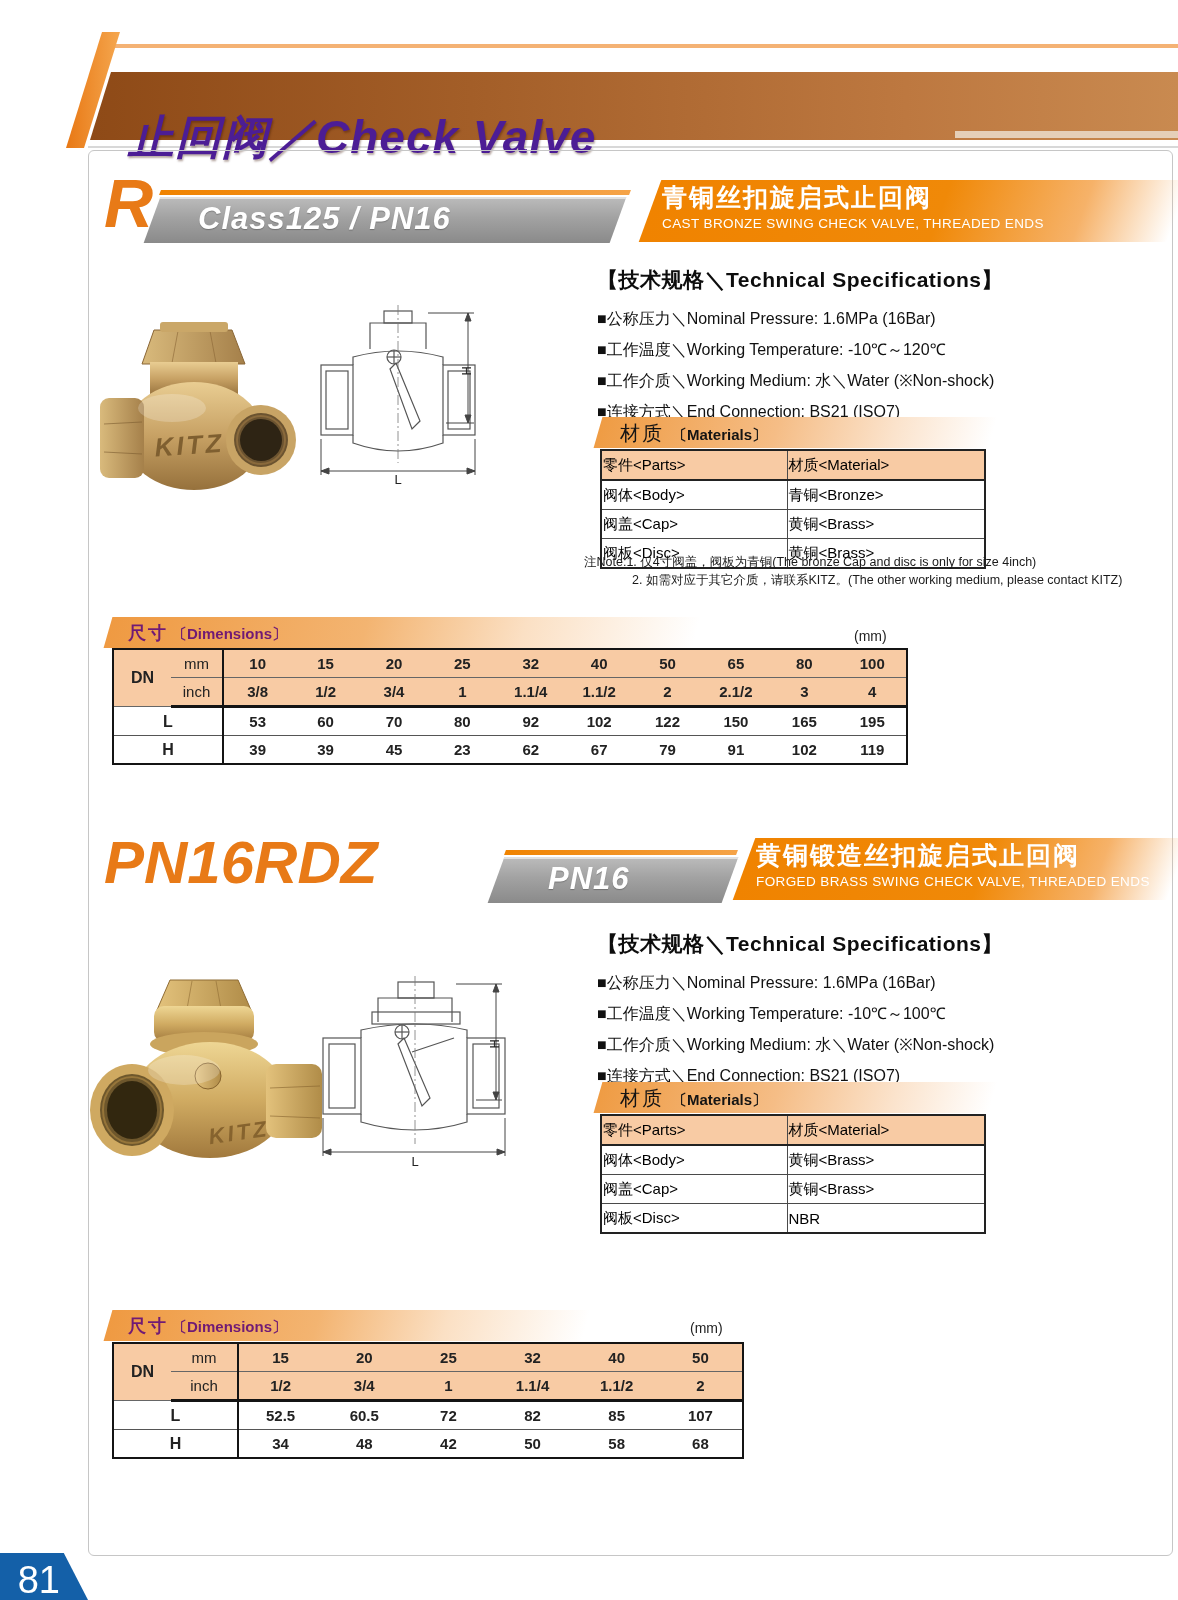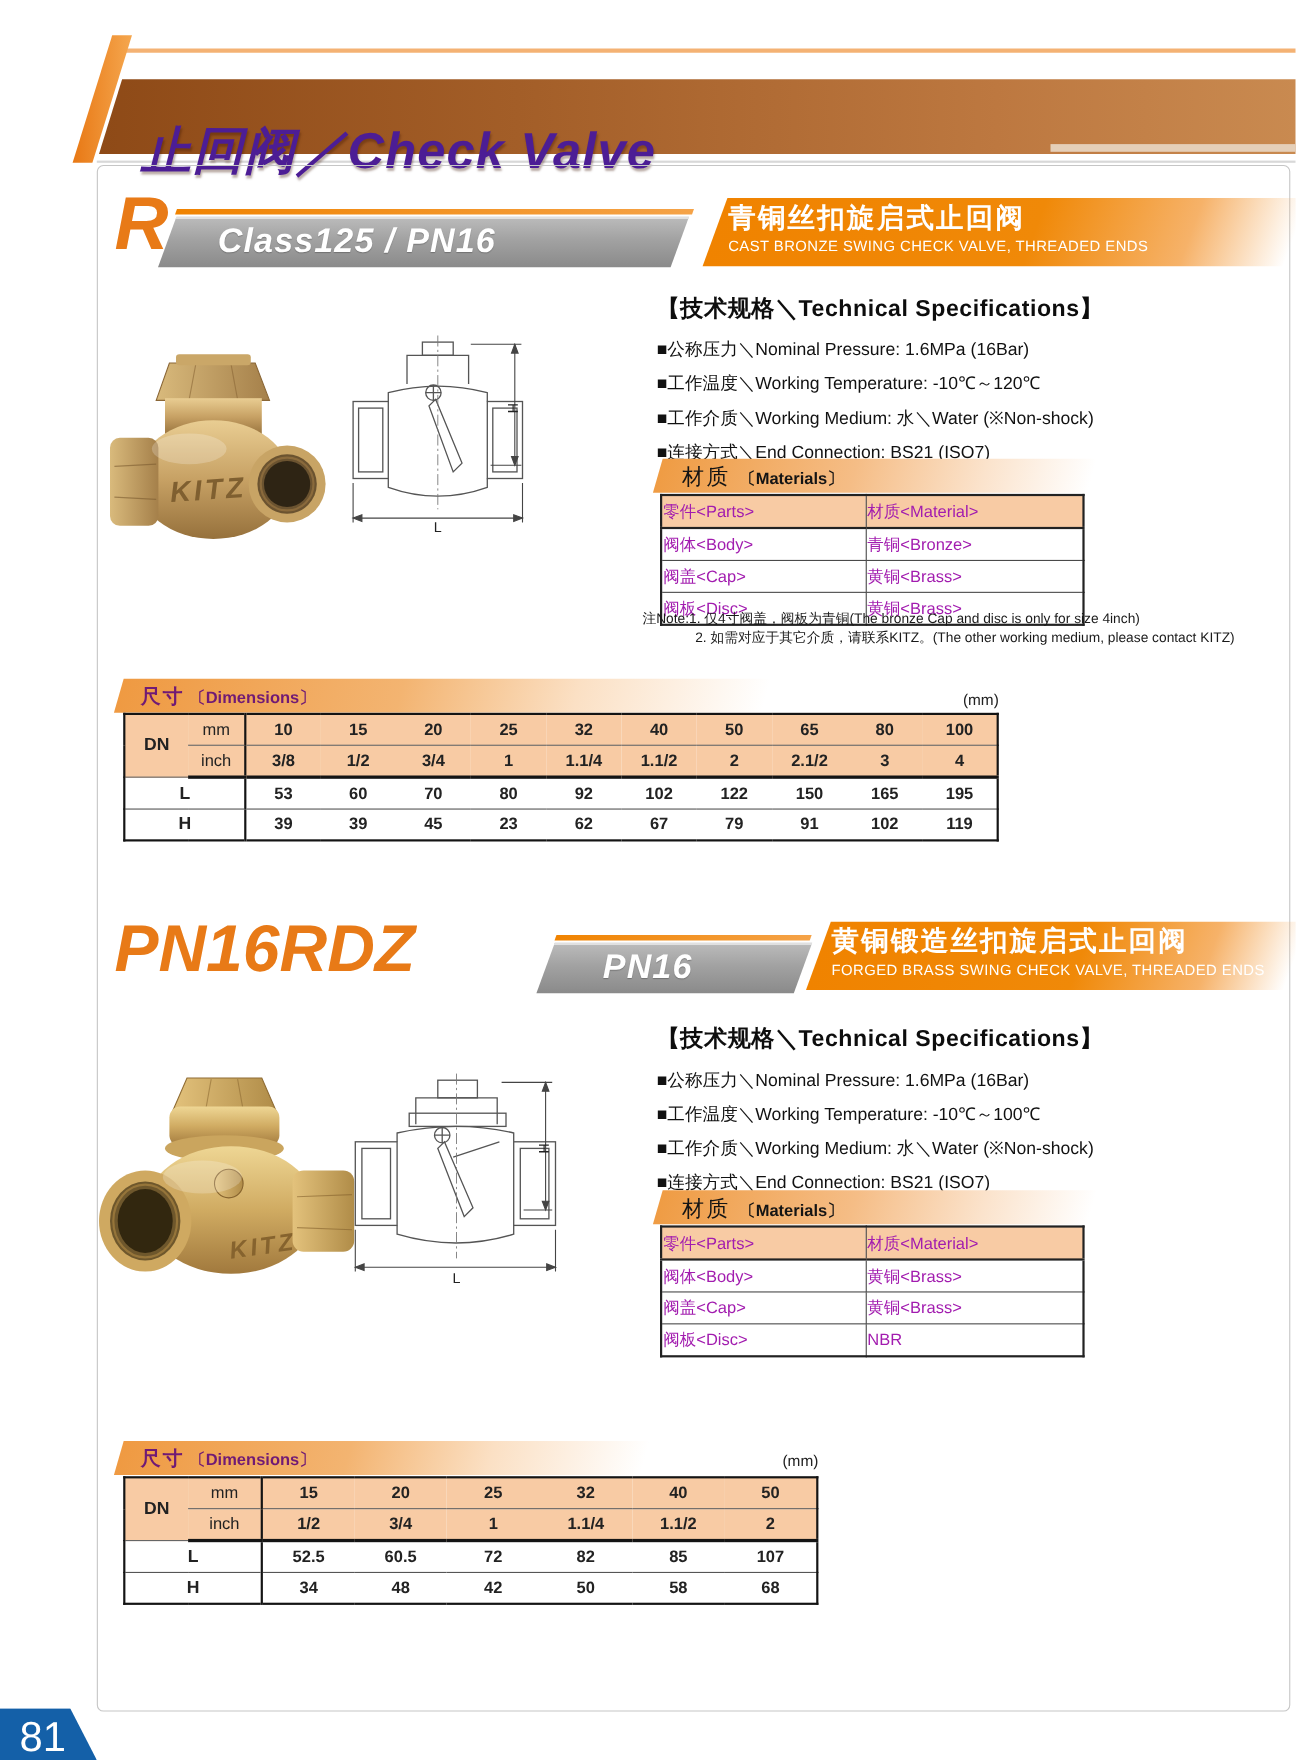--- a/index.html
+++ b/index.html
@@ -32,33 +32,33 @@
   .specs .sp-head{font-size:21px;font-weight:bold;color:#0d0d0d;margin-bottom:9px;letter-spacing:.5px;}
   .specs .sp-item{font-size:16px;color:#111;line-height:31px;white-space:nowrap;}
 
   
   .matband{position:absolute;width:395px;height:31px;transform:skewX(-16deg);
      background:linear-gradient(90deg,#ef9c44 0%,#f5bd86 45%,#fbe3cc 75%,rgba(255,255,255,0) 100%);}
   .matband-label{position:absolute;white-space:nowrap;color:#141414;}
   .matband-label .cn{font-size:20px;font-weight:normal;letter-spacing:2px;margin-top:32px;}
   .matband-label .en{font-size:15px;font-weight:bold;margin-left:8px;}
   table.mattab{border-collapse:collapse;table-layout:fixed;border:2px solid #222;background:#fff;}
-  table.mattab td{height:26px;font-size:15px;border:1px solid #4a4a4a;color:#a21caf;}
+  table.mattab td{height:26px;font-size:15px;border:1px solid #4a4a4a;color:#000000;}
   table.mattab tr.mhead td{background:#f8cba4;border-bottom:2px solid #222;}
 
   .notes{position:absolute;font-size:12.5px;color:#1a1a1a;line-height:17.5px;white-space:nowrap;}
   .notes .n2{padding-left:48px;}
 
   
   .dimband{position:absolute;height:31px;transform:skewX(-16deg);
      background:linear-gradient(90deg,#ef9a42 0%,#f3b471 40%,#fbe0c4 65%,rgba(255,255,255,0) 92%);}
   .dimband-label{position:absolute;white-space:nowrap;color:#701a75;}
   .dimband-label .cn{font-size:18px;font-weight:bold;letter-spacing:2px;}
   .dimband-label .en{font-size:15px;font-weight:bold;margin-left:4px;}
-  .unitlabel{position:absolute;font-size:14px;color:#222;width:54px;text-align:right;}
+  .unitlabel{position:absolute;font-size:14px;color:#222;width:54px;text-align:left;}
   table.dimtab{border-collapse:collapse;table-layout:fixed;border:2px solid #141414;background:#fff;}
   table.dimtab td{height:27px;text-align:center;font-size:15px;font-weight:bold;color:#222;padding:0;}
   table.dimtab tr.hrow td{background:#f8cba4;}
   table.dimtab tr.r-mm td{border-bottom:1px solid #666;}
   table.dimtab td.dn{font-size:16px;border-bottom:3px solid #141414;}
   table.dimtab tr.r-inch td{border-bottom:3px solid #141414;}
   table.dimtab td.unit{font-weight:normal;border-right:2px solid #141414;}
   table.dimtab td.rowlab{font-size:16px;border-right:2px solid #141414;}
   table.dimtab tr.drow td{border-bottom:1px solid #555;}
   table.dimtab tr.last td{border-bottom:none;}

